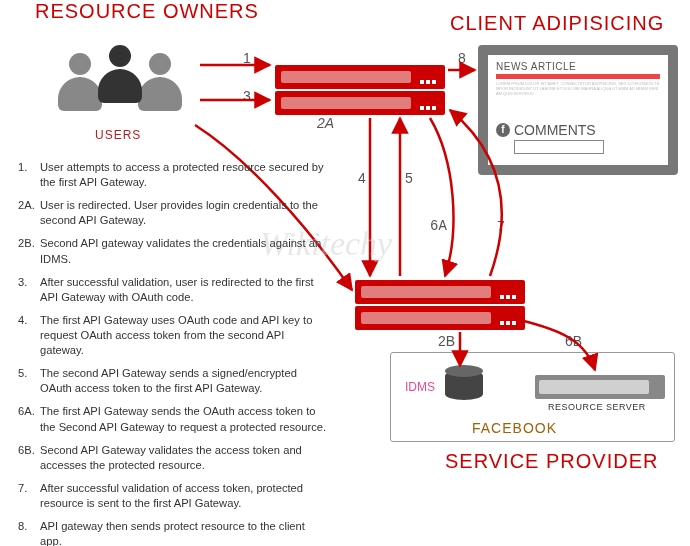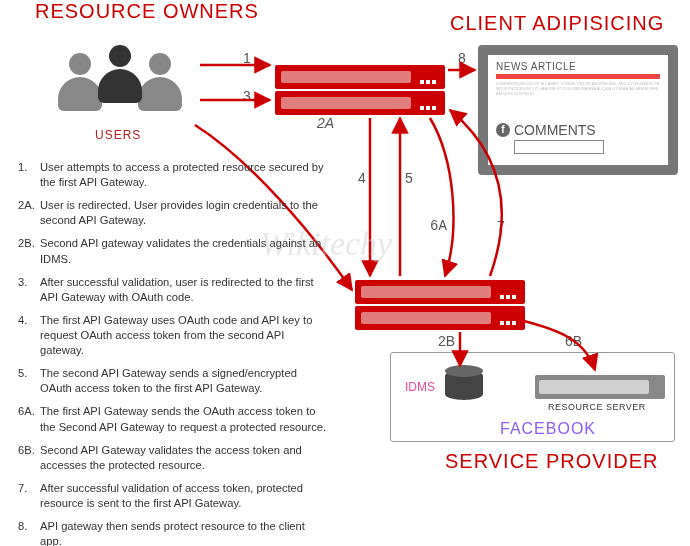--- a/index.html
+++ b/index.html
@@ -144,23 +144,23 @@
   border-radius: 50%;
 }
 .idms-label {
   position: absolute;
   left: 405px; top: 380px;
   font-size: 12px;
   color: #ec4899;
 }
 .fb-label {
   position: absolute;
-  left: 500px; top: 420px;
-  font-size: 16px;
-  color: #8b5cf6;
+  left: 472px; top: 420px;
+  font-size: 14px;
+  color: #a16207;
   letter-spacing: 1px;
 }
 
 .client-window {
   position: absolute;
   left: 478px; top: 45px;
   width: 200px; height: 130px;
   border: 10px solid #777;
   border-radius: 4px;
   background: #fff;

